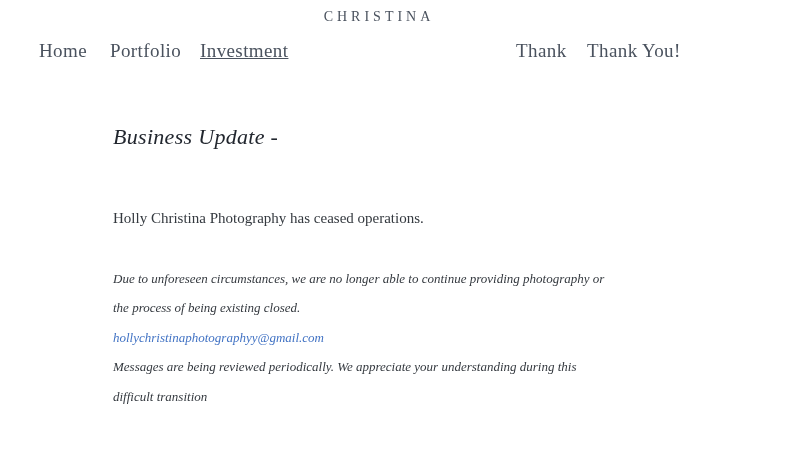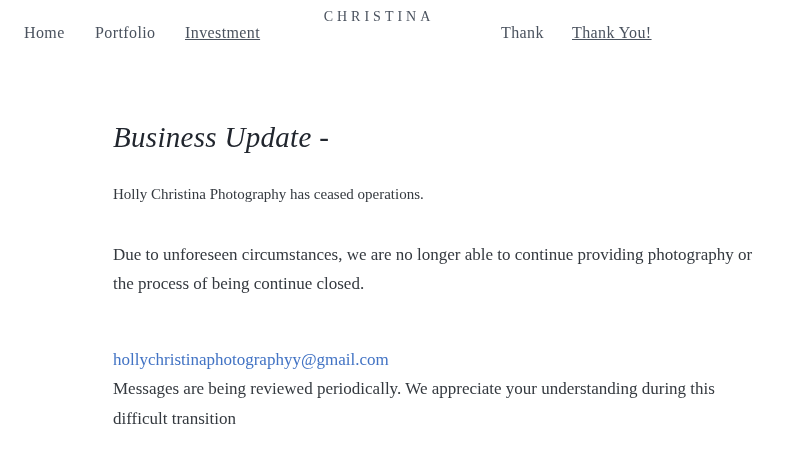--- a/index.html
+++ b/index.html
@@ -19,32 +19,33 @@
 
   
   .header{
     position:absolute;
     top:0;left:0;
     width:800px;height:90px;
     background:var(--c-bg);
   }
   .nav-item{
     position:absolute;
-    top:24px;
-    font-size:16px;
+    top:40px;
+    font-size:19px;
     letter-spacing:0.4px;
     color:var(--c-nav);
     cursor:pointer;
     white-space:nowrap;
+    margin-left:15px;
   }
   .nav-home{left:24px;}
   .nav-portfolio{left:95px;}
   .nav-investment{left:185px;text-decoration:underline;}
   .nav-about{left:501px;}
-  .nav-thankyou{left:572px;text-decoration:underline;}
+  .nav-thankyou{left:572px;}
 
   .brand{
     position:absolute;
     top:6px;
     left:279px;
     width:200px;
     text-align:center;
     color:var(--c-nav);
     cursor:pointer;
   }
@@ -56,48 +57,48 @@
   }
 
   
   .content{
     position:absolute;
     top:118px;
     left:113px;
     width:670px;
   }
   .page-heading{
-    font-size:29px;
+    font-size:22px;
     font-style:italic;
     font-weight:normal;
     line-height:38px;
     letter-spacing:0.3px;
     color:var(--c-heading);
   }
   .intro-line{
-    margin-top:24px;
+    margin-top:48px;
     font-size:15px;
     line-height:29.5px;
     color:var(--c-body);
   }
   .update-block{
     margin-top:30px;
   }
   .line{
     display:block;
-    font-size:17px;
+    font-size:13px;
     line-height:29.5px;
     color:var(--c-body);
     white-space:nowrap;
+    font-style:italic;
   }
   .email-link{
     color:var(--c-link);
     text-decoration:none;
     cursor:pointer;
-    margin-top:46px;
   }
 </style>
 </head>
 <body>
 
 <header class="header">
   <nav>
     <span class="nav-item nav-home">Home</span>
     <span class="nav-item nav-portfolio">Portfolio</span>
     <span class="nav-item nav-investment">Investment</span>
@@ -110,18 +111,18 @@
   </div>
 </header>
 
 <main class="content">
   <h1 class="page-heading">Business Update -</h1>
 
   <div class="intro-line">Holly Christina Photography has ceased operations.</div>
 
   <div class="update-block">
     <span class="line">Due to unforeseen circumstances, we are no longer able to continue providing photography or</span>
-    <span class="line">the process of being continue closed.</span>
+    <span class="line">the process of being existing closed.</span>
     <a class="line email-link">hollychristinaphotographyy@gmail.com</a>
     <span class="line">Messages are being reviewed periodically. We appreciate your understanding during this</span>
     <span class="line">difficult transition</span>
   </div>
 </main>
 
 </body></html>

